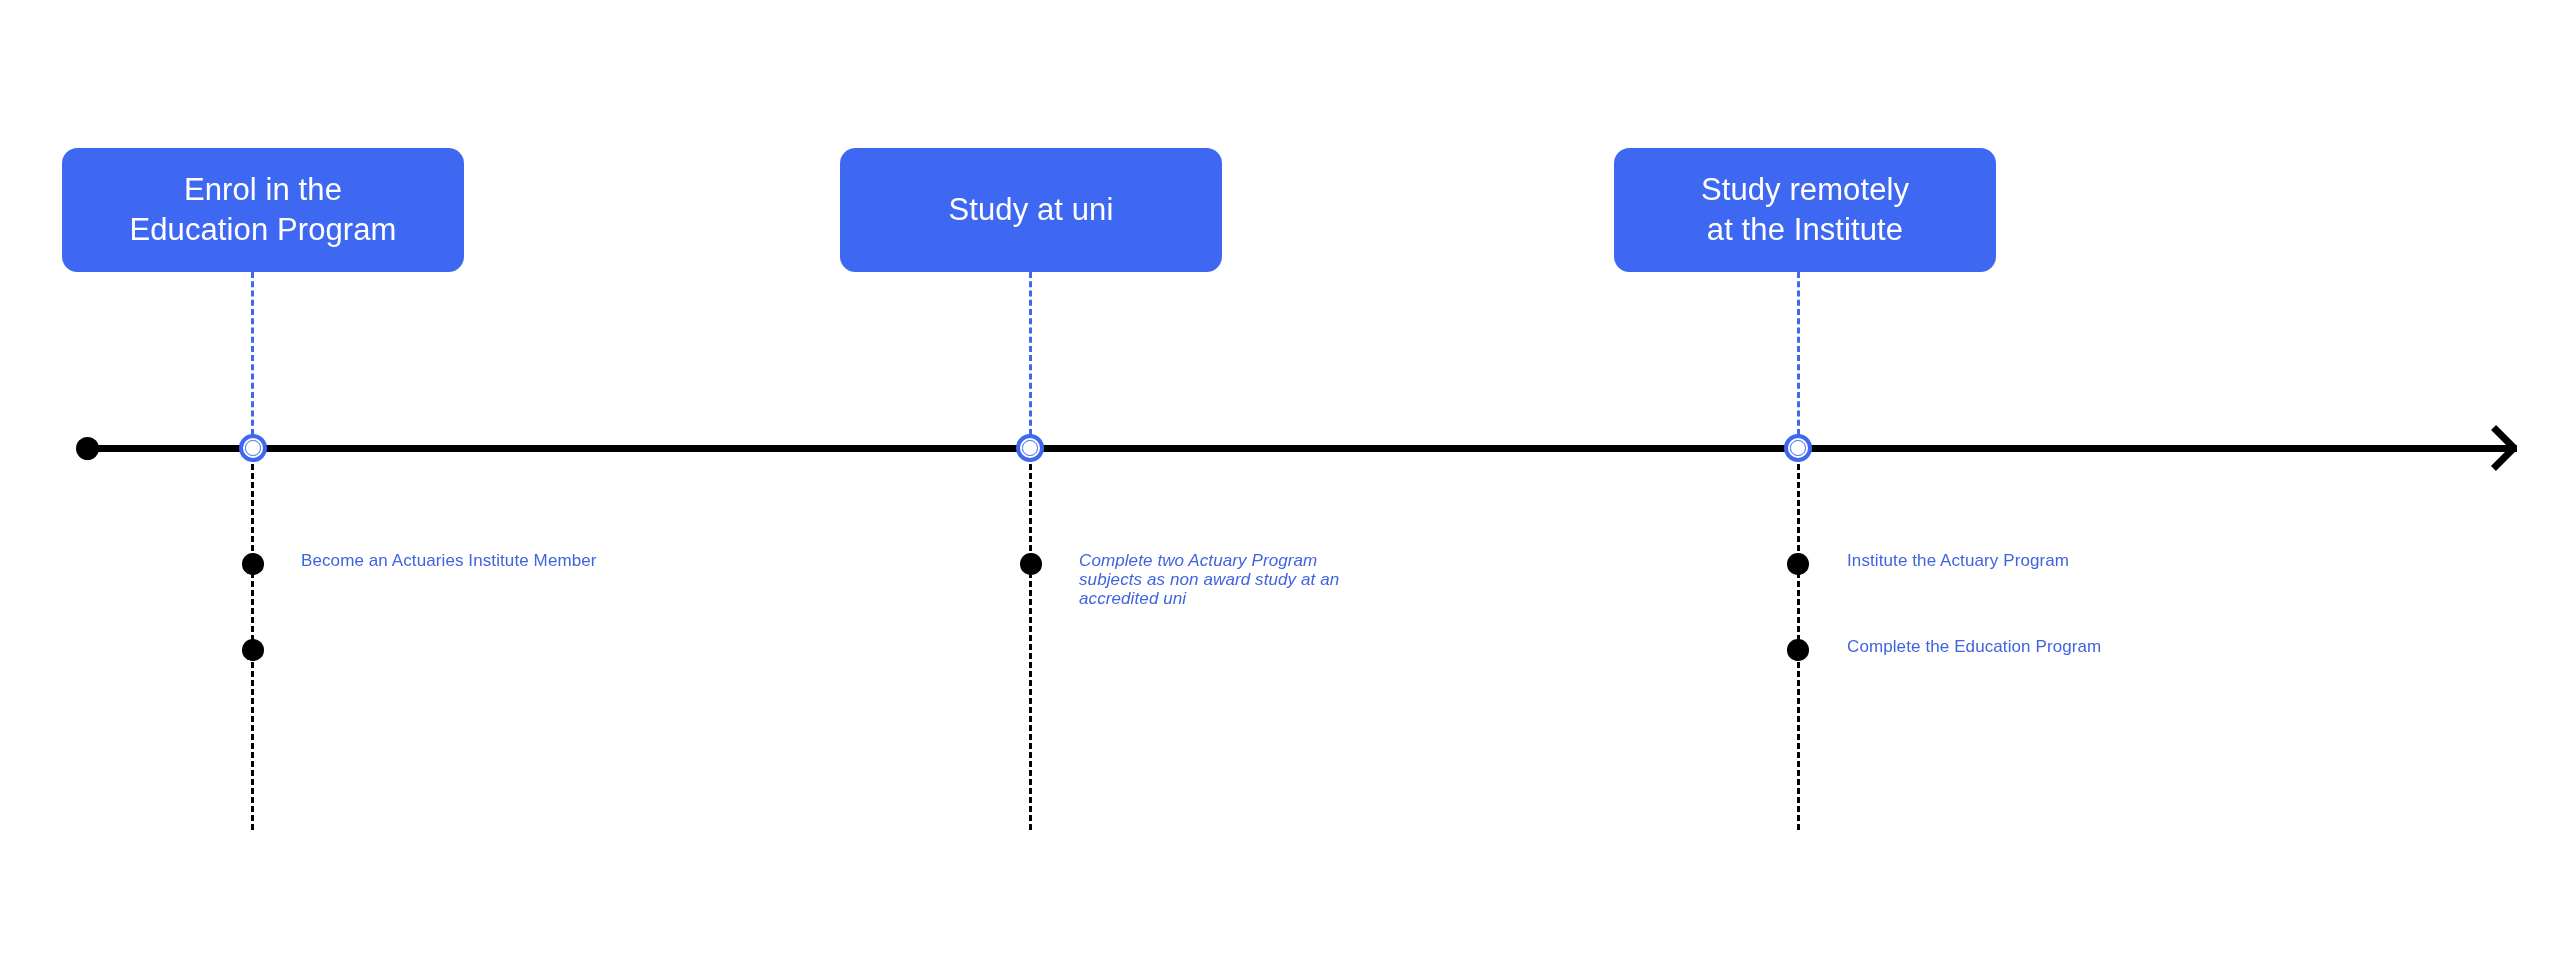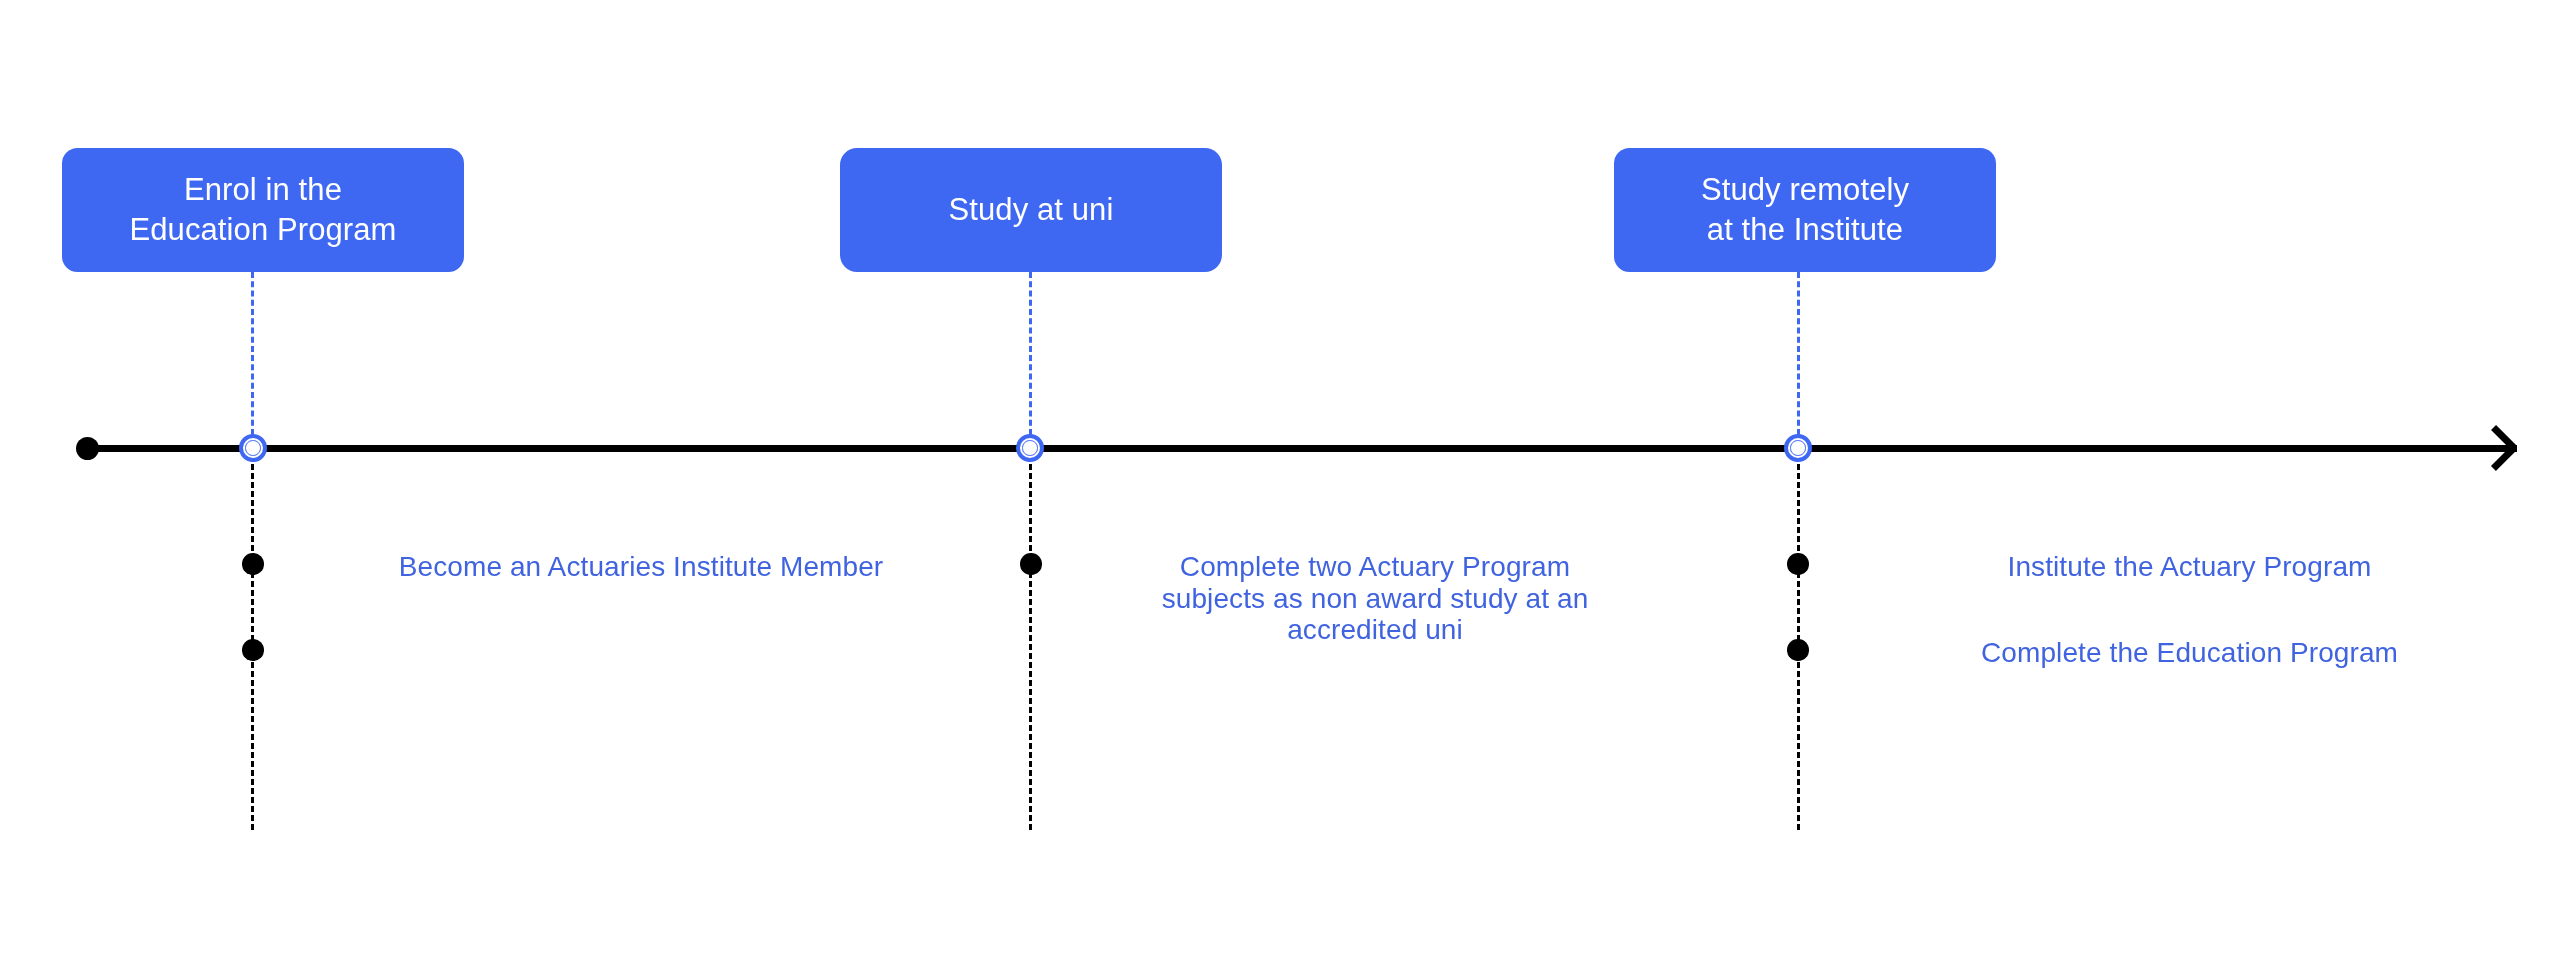--- a/index.html
+++ b/index.html
@@ -91,37 +91,36 @@
   
   .bullet-dot{
     position:absolute;
     width:21.6px;height:21.6px;
     background:#000000;
     border-radius:50%;
   }
   .task-text{
     position:absolute;
     color:#4063E0;
-    font-size:28px;
+    font-size:17px;
     line-height:1.13;
     font-weight:400;
     letter-spacing:0.1px;
     white-space:pre-line;
-    text-align:center;
   }
 </style>
 </head>
 <body>
 
 <div id="stage">
 
   <div class="mbox" style="left:62px;top:148px;width:402px;height:124px;">Enrol in the
 Education Program</div>
 
-  <div class="mbox" style="left:840px;top:148px;width:382px;height:124px;border-radius:17px;">Study at uni</div>
+  <div class="mbox" style="left:840px;top:148px;width:382px;height:124px;">Study at uni</div>
 
   <div class="mbox" style="left:1614px;top:148px;width:382px;height:124px;">Study remotely
 at the Institute</div>
 
   <div class="dash-up" style="left:251px;top:272px;height:163px;"></div>
   <div class="dash-up" style="left:1029px;top:272px;height:163px;"></div>
   <div class="dash-up" style="left:1797px;top:272px;height:163px;"></div>
 
   <div class="dash-down" style="left:251px;top:464px;height:366px;"></div>
   <div class="dash-down" style="left:1029px;top:464px;height:366px;"></div>
@@ -145,21 +144,21 @@
   <div class="ring" style="left:1784px;top:434px;">
       <i></i>
     </div>
 
   <div class="bullet-dot" style="left:242px;top:553px;"></div>
   <div class="task-text" style="left:301px;top:551px;width:680px;">Become an Actuaries Institute Member</div>
 
   <div class="bullet-dot" style="left:242px;top:639px;"></div>
 
   <div class="bullet-dot" style="left:1020px;top:553px;"></div>
-  <div class="task-text" style="left:1079px;top:551px;width:592px;">Complete two Actuary Program
+  <div class="task-text" style="left:1079px;top:551px;width:592px;font-style:italic;">Complete two Actuary Program
 subjects as non award study at an
 accredited uni</div>
 
   <div class="bullet-dot" style="left:1787px;top:553px;"></div>
   <div class="task-text" style="left:1847px;top:551px;width:685px;">Institute the Actuary Program</div>
 
   <div class="bullet-dot" style="left:1787px;top:639px;"></div>
   <div class="task-text" style="left:1847px;top:637px;width:685px;">Complete the Education Program</div>
 
 </div>

